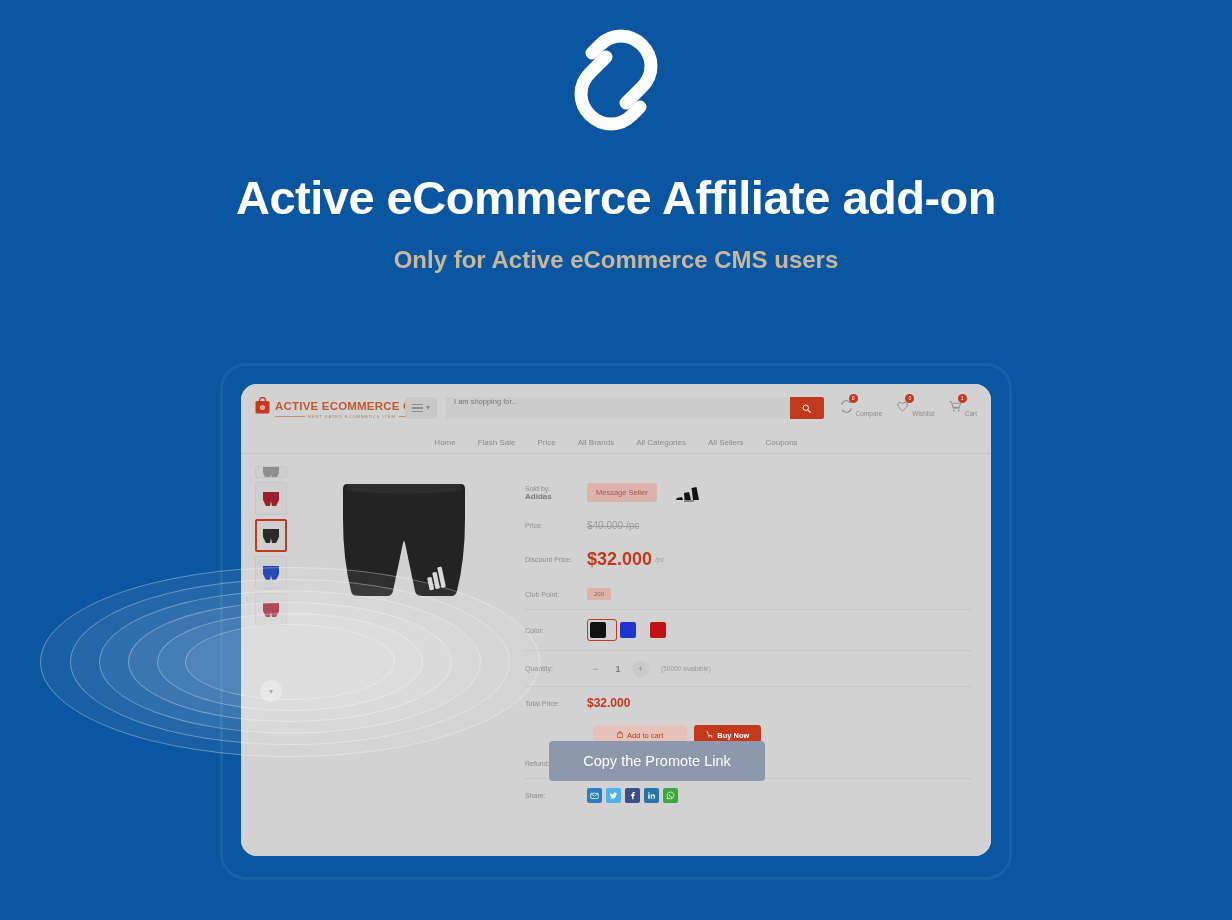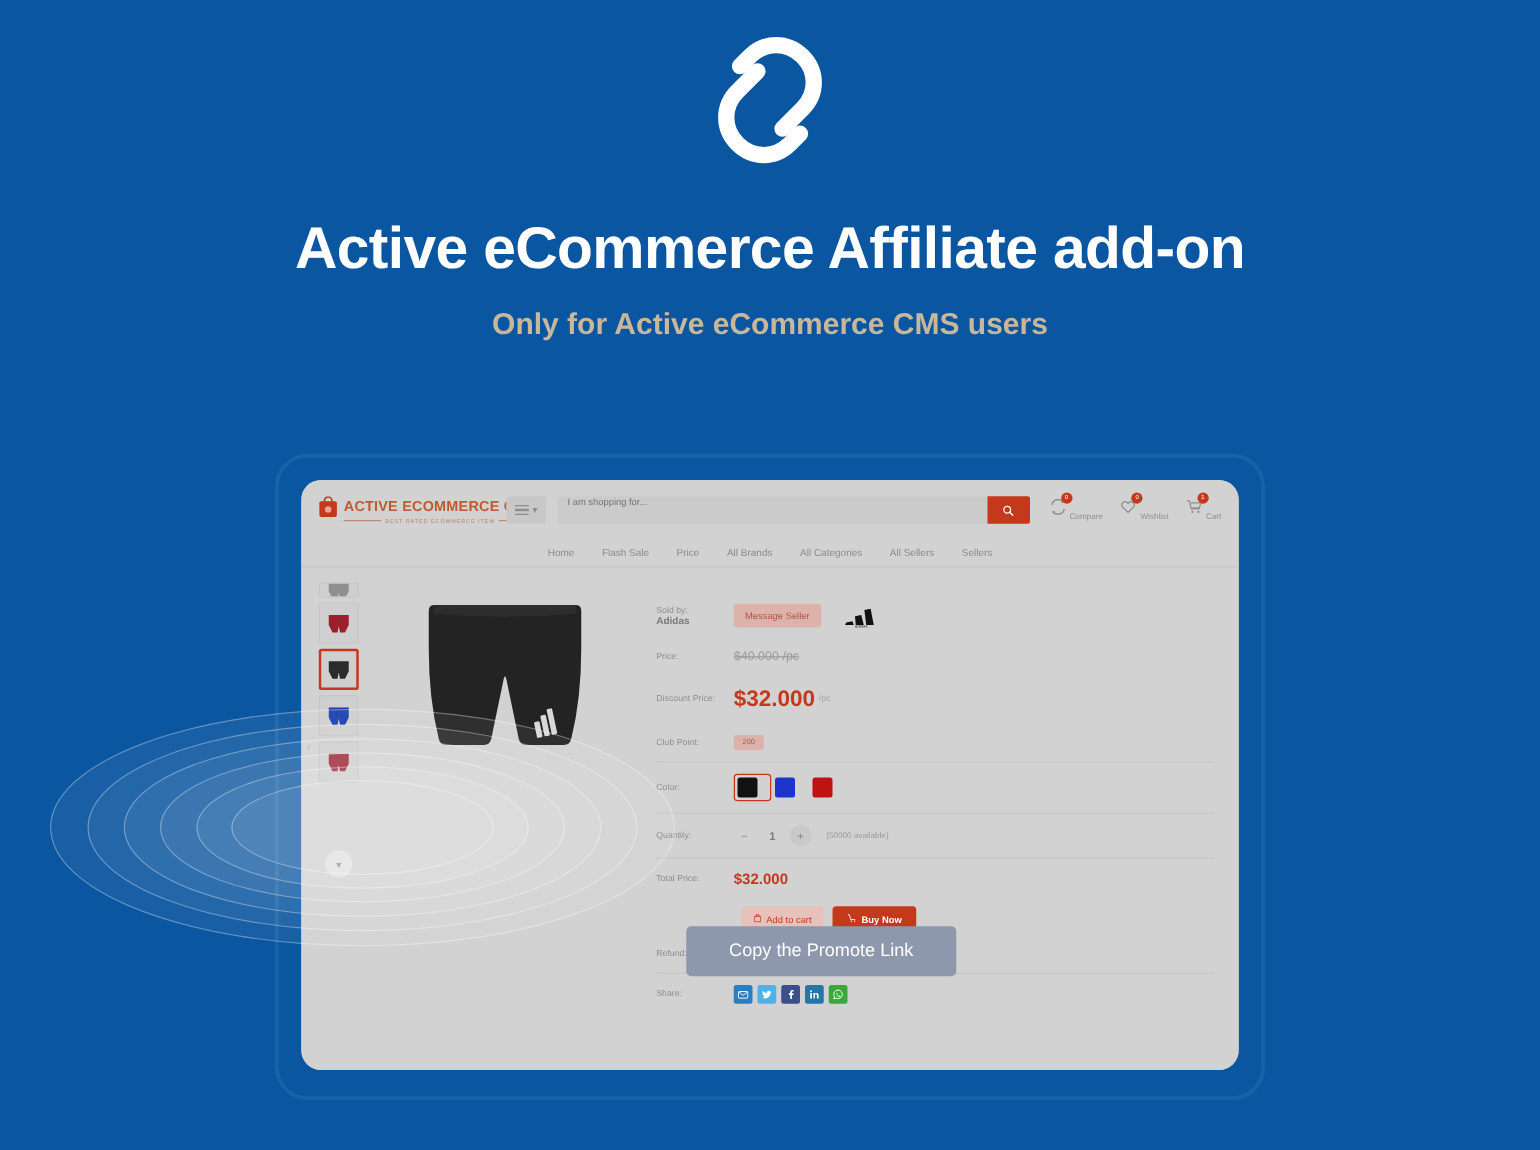--- a/index.html
+++ b/index.html
@@ -182,21 +182,21 @@
     color: #8c8c8c; font-size: 9px; border: 0; cursor: pointer;
     display: inline-flex; align-items: center; justify-content: center;
   }
   .qty-val { font-size: 9px; color: #7d7d7d; width: 28px; text-align: center; font-weight:bold; }
   .avail { font-size: 6.5px; color: #9a9a9a; margin-left: 12px; }
   .total-price { font-size: 12px; color: #c4381c; font-weight: bold; }
 
   .cta-row { display: flex; gap: 7px; padding: 6px 0 0 68px; position: relative; z-index: 3; }
   .btn-cart {
     background: #e7c2bb; color: #c4381c; font-size: 7.5px; border: 0;
-    padding: 6px 10px; border-radius: 3px; cursor: pointer; display:flex; align-items:center; gap:4px;
+    padding: 6px 24px; border-radius: 3px; cursor: pointer; display:flex; align-items:center; gap:4px;
     font-family: "Liberation Sans", sans-serif;
   }
   .btn-buy {
     background: #c4381c; color: #fff; font-size: 7.5px; border: 0; font-weight:bold;
     padding: 6px 12px; border-radius: 3px; cursor: pointer; display:flex; align-items:center; gap:4px;
     font-family: "Liberation Sans", sans-serif;
   }
 
   
   .ripples { position: absolute; left: 290px; top: 662px; pointer-events: none; z-index: 1; }
@@ -330,21 +330,21 @@
       </div>
     </div>
 
     <div class="site-nav">
       <a href="#">Home</a>
       <a href="#">Flash Sale</a>
       <a href="#">Price</a>
       <a href="#">All Brands</a>
       <a href="#">All Categories</a>
       <a href="#">All Sellers</a>
-      <a href="#">Sellers</a>
+      <a href="#">Coupons</a>
     </div>
 
     <div class="product">
 
       <div class="thumbs">
         <span class="gal-prev">‹</span>
 
         <div class="thumb partial">
           <svg viewBox="0 0 20 16">
               <path d="M2 0 h16 v9 l-3 6 h-4 l-1-5 -1 5 h-4 l-3 -6 z" fill="#8f8f8f"></path>

